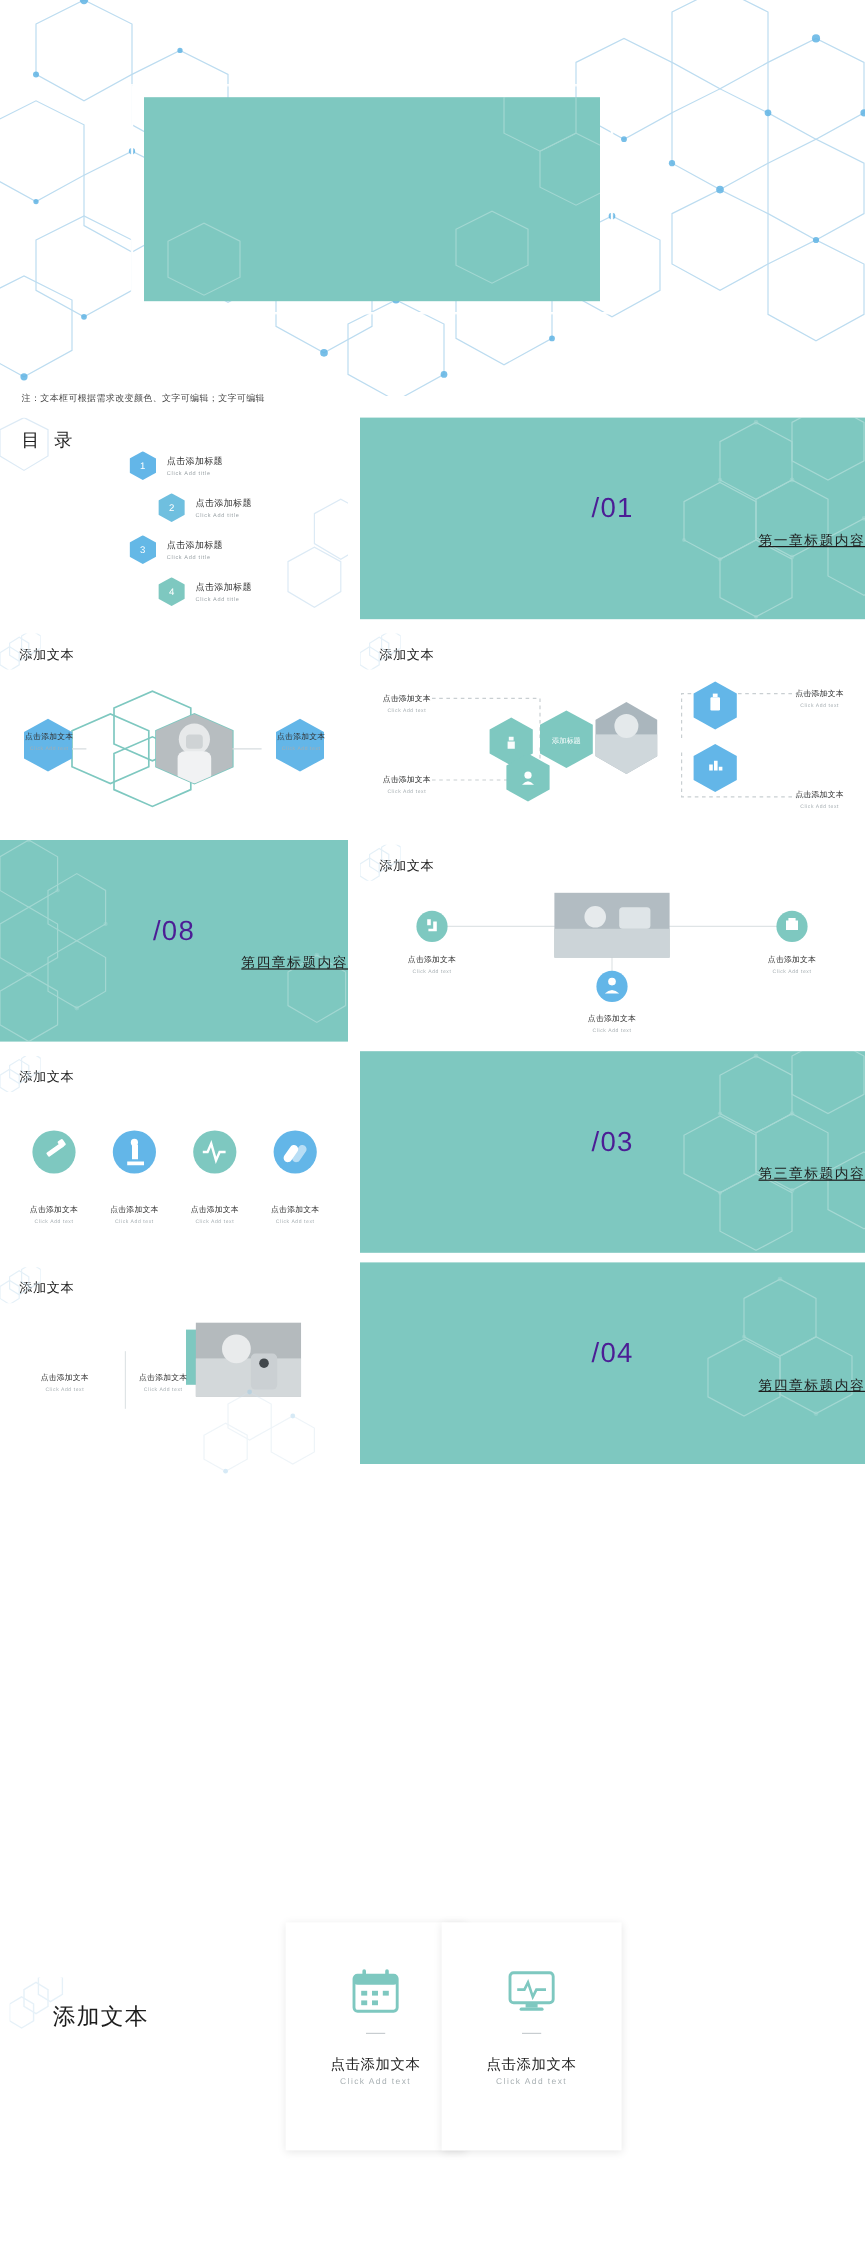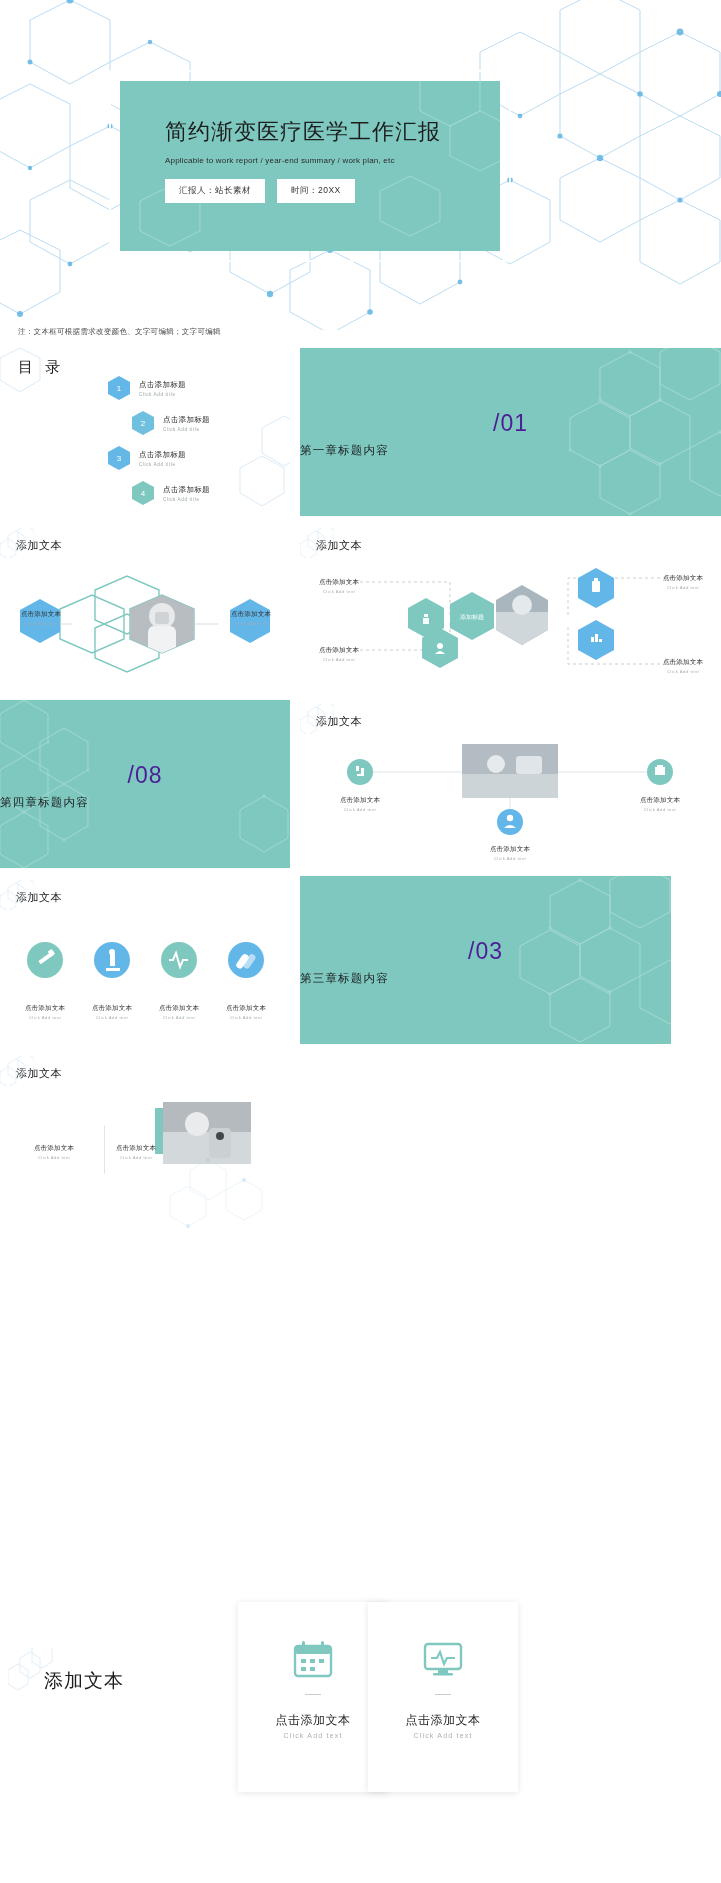--- a/index.html
+++ b/index.html
@@ -117,24 +117,25 @@
     position: absolute;
     width: 100%;
     text-align: center;
     font-size: 23px;
     color: #4c1d95;
     letter-spacing: 1px;
   }
   .sec-title {
     position: absolute;
     width: 100%;
-    text-align: left;
+    text-align: right;
     font-size: 11.5px;
     color: #1d1d1d;
     letter-spacing: 1.2px;
+    text-decoration: underline;
   }
 
   
   .toc-label {
     position: absolute;
     left: 18px; top: 10px;
     font-size: 15px;
     letter-spacing: 4px;
     color: #1d1d1d;
   }
@@ -266,30 +267,20 @@
           <polygon points="300,0 330,-15 360,0 360,30 330,45 300,30"></polygon>
           <polygon points="330,45 360,30 390,45 390,75 360,90 330,75"></polygon>
           <polygon points="260,110 290,95 320,110 320,140 290,155 260,140"></polygon>
           <polygon points="20,120 50,105 80,120 80,150 50,165 20,150"></polygon>
         </g>
       </svg>
     </div>
 
     <div class="cover-frame"></div>
 
-    <div style="position:absolute;left:120px;top:81px;width:380px;height:170px;z-index:6;">
-      <div class="cover-inner">
-        <div class="cover-title">简约渐变医疗医学工作汇报</div>
-        <div class="cover-sub">Applicable to work report / year-end summary / work plan, etc</div>
-        <div class="cover-chips">
-          <div class="chip">汇报人：站长素材</div>
-          <div class="chip">时间：20XX</div>
-        </div>
-      </div>
-    </div>
   </div>
 
   <div class="cover-note">注：文本框可根据需求改变颜色、文字可编辑；文字可编辑</div>
 
   <div class="slide" style="left:0;top:348px;width:290px;height:168px;">
     <div class="hexbg" style="left:0;top:0;">
       <svg width="290" height="168" viewBox="0 0 290 168">
         <g fill="none" stroke="#dceaf5" stroke-width="1">
           <polygon points="0,10 20,0 40,10 40,32 20,44 0,32"></polygon>
           <polygon points="240,120 262,108 284,120 284,145 262,158 240,145"></polygon>
@@ -608,21 +599,21 @@
     <div class="cap" style="position:absolute;left:144px;top:128px;width:70px;">
       <div class="cn">点击添加文本</div>
       <div class="en">Click  Add  text</div>
     </div>
     <div class="cap" style="position:absolute;left:211px;top:128px;width:70px;">
       <div class="cn">点击添加文本</div>
       <div class="en">Click  Add  text</div>
     </div>
   </div>
 
-  <div class="slide teal" style="left:300px;top:876px;width:371px;height:168px;">
+  <div class="slide teal" style="left:300px;top:876px;width:421px;height:168px;">
     <svg width="421" height="168" viewBox="0 0 421 168" style="position:absolute;right:0;top:0;opacity:.30">
       <g fill="none" stroke="#ffffff" stroke-width="1">
         <polygon points="300,20 330,4 360,20 360,52 330,68 300,52"></polygon>
         <polygon points="330,68 360,52 390,68 390,100 360,116 330,100"></polygon>
         <polygon points="360,4 390,-12 420,4 420,36 390,52 360,36"></polygon>
         <polygon points="270,70 300,54 330,70 330,102 300,118 270,102"></polygon>
         <polygon points="300,118 330,102 360,118 360,150 330,166 300,150"></polygon>
         <polygon points="390,100 420,84 450,100 450,132 420,148 390,132"></polygon>
       </g>
       <g fill="#ffffff" opacity=".55">
@@ -665,20 +656,36 @@
     <div class="cap" style="position:absolute;left:18px;top:92px;width:72px;">
       <div class="cn">点击添加文本</div>
       <div class="en">Click  Add  text</div>
     </div>
     <div class="cap" style="position:absolute;left:100px;top:92px;width:72px;">
       <div class="cn">点击添加文本</div>
       <div class="en">Click  Add  text</div>
     </div>
   </div>
 
+  <div class="slide teal" style="left:300px;top:1052px;width:421px;height:168px;">
+    <svg width="421" height="168" viewBox="0 0 421 168" style="position:absolute;right:0;top:0;opacity:.28">
+      <g fill="none" stroke="#ffffff" stroke-width="1">
+        <polygon points="320,30 350,14 380,30 380,62 350,78 320,62"></polygon>
+        <polygon points="350,78 380,62 410,78 410,110 380,126 350,110"></polygon>
+        <polygon points="290,80 320,64 350,80 350,112 320,128 290,112"></polygon>
+      </g>
+      <g fill="#ffffff" opacity=".5">
+        <circle cx="350" cy="14" r="2"></circle>
+          <circle cx="320" cy="62" r="1.8"></circle>
+        <circle cx="380" cy="126" r="2"></circle>
+      </g>
+    </svg>
+    <div class="sec-num" style="top:62px;">/04</div>
+    <div class="sec-title" style="top:95px;">第四章标题内容</div>
+  </div>
 
   <svg width="160" height="90" viewBox="0 0 160 90" style="position:absolute;left:150px;top:1140px;opacity:.35">
     <g fill="none" stroke="#cfe0ec" stroke-width="1">
       <polygon points="40,30 58,20 76,30 76,50 58,60 40,50"></polygon>
       <polygon points="76,50 94,40 112,50 112,70 94,80 76,70"></polygon>
       <polygon points="20,56 38,46 56,56 56,76 38,86 20,76"></polygon>
     </g>
     <g fill="#8ec6e8">
         <circle cx="58" cy="20" r="2"></circle>
         <circle cx="94" cy="40" r="2"></circle>

